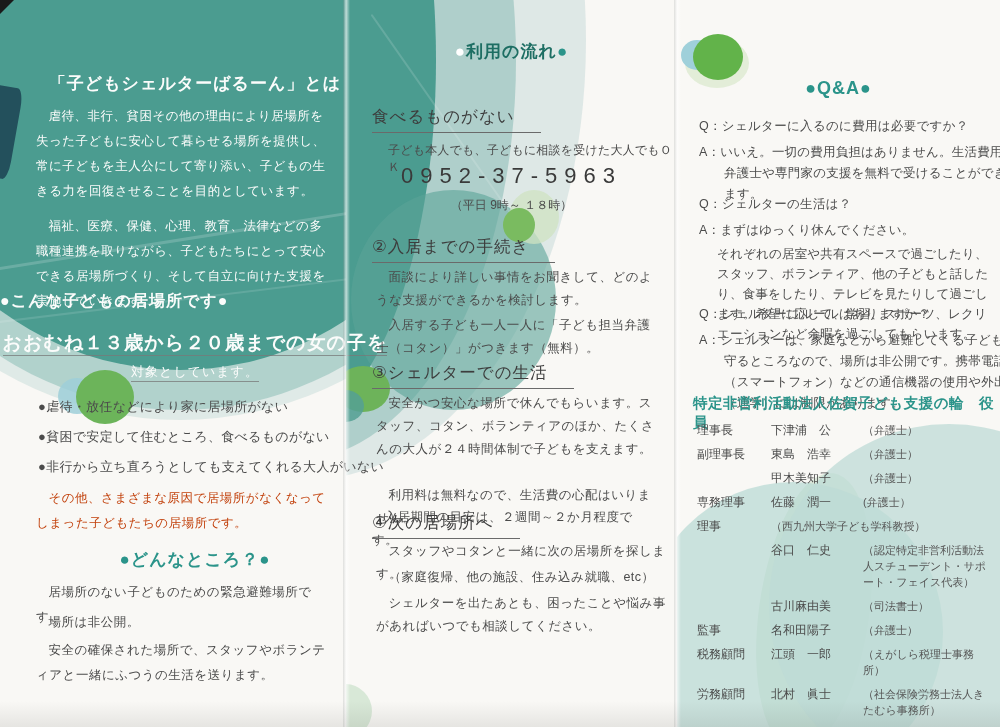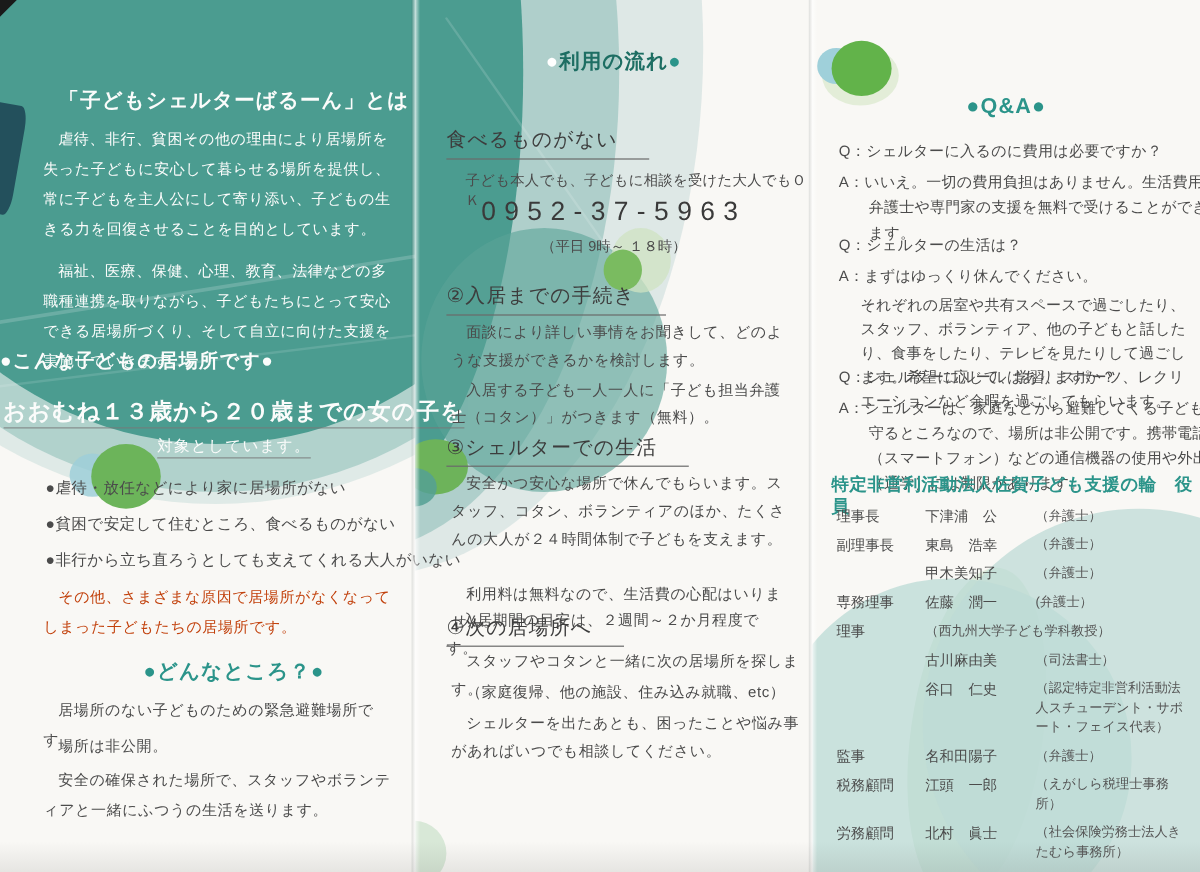--- a/index.html
+++ b/index.html
@@ -161,27 +161,27 @@
         <span class="member-role">専務理事</span>
         <span class="member-name">佐藤　潤一</span>
         <span class="member-note">(弁護士）</span>
       </div>
       <div class="member-row">
         <span class="member-role">理事</span>
         <span class="member-note">（西九州大学子ども学科教授）</span>
       </div>
       <div class="member-row">
         <span class="member-role"></span>
+        <span class="member-name">谷口　仁史</span>
+        <span class="member-note">（認定特定非営利活動法人スチューデント・サポート・フェイス代表）</span>
+      </div>
+      <div class="member-row">
+        <span class="member-role"></span>
         <span class="member-name">古川麻由美</span>
         <span class="member-note">（司法書士）</span>
-      </div>
-      <div class="member-row">
-        <span class="member-role"></span>
-        <span class="member-name">谷口　仁史</span>
-        <span class="member-note">（認定特定非営利活動法人スチューデント・サポート・フェイス代表）</span>
       </div>
       <div class="member-row">
         <span class="member-role">監事</span>
         <span class="member-name">名和田陽子</span>
         <span class="member-note">（弁護士）</span>
       </div>
       <div class="member-row">
         <span class="member-role">税務顧問</span>
         <span class="member-name">江頭　一郎</span>
         <span class="member-note">（えがしら税理士事務所）</span>

